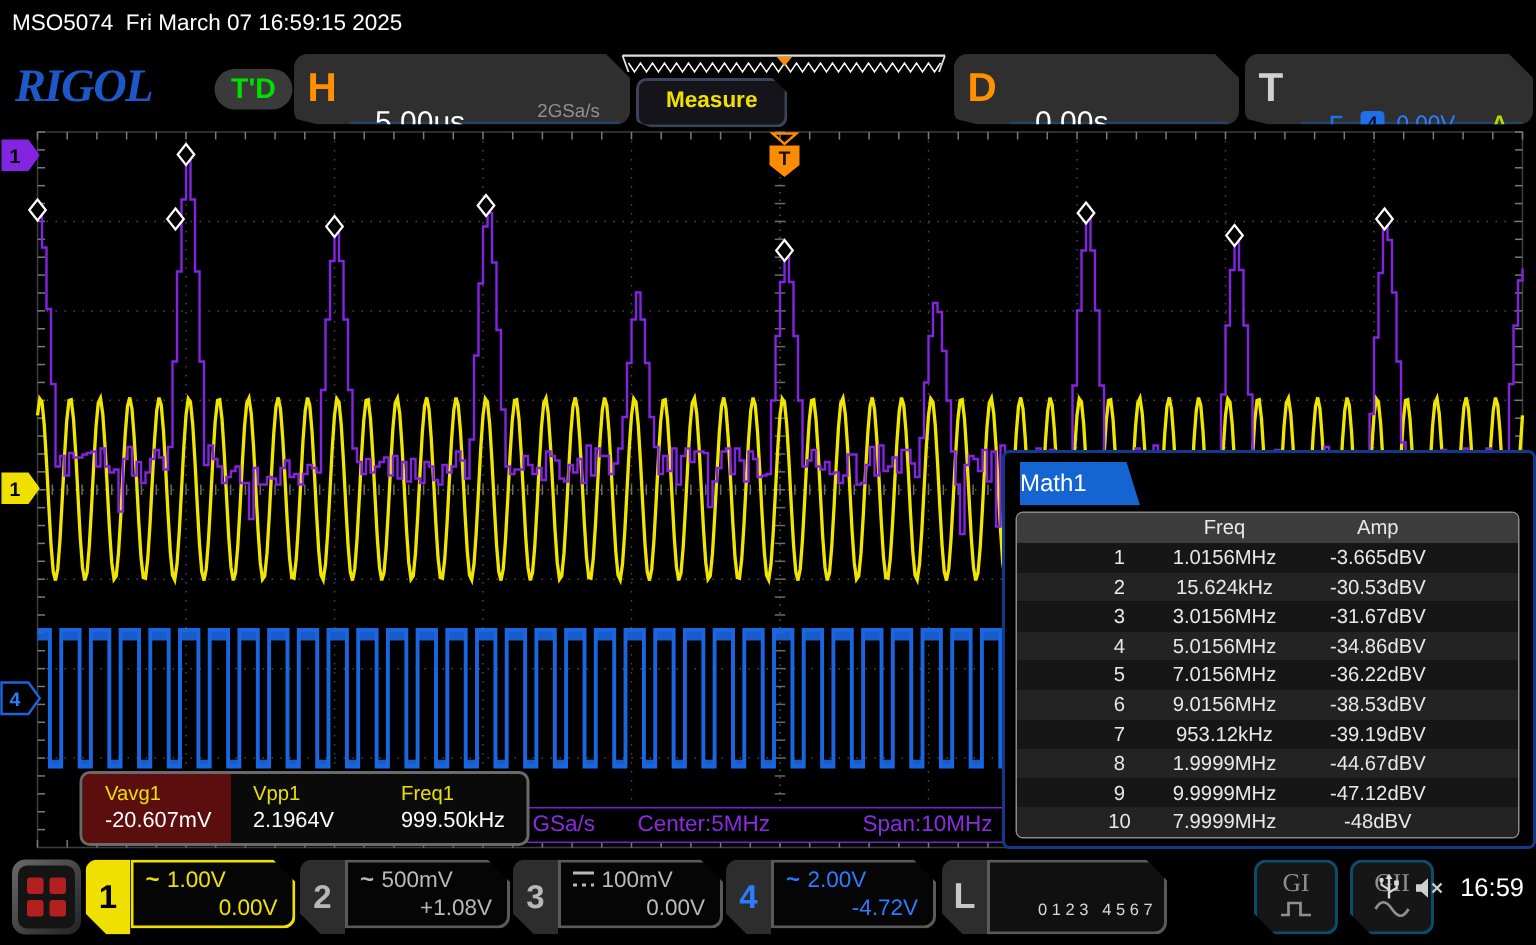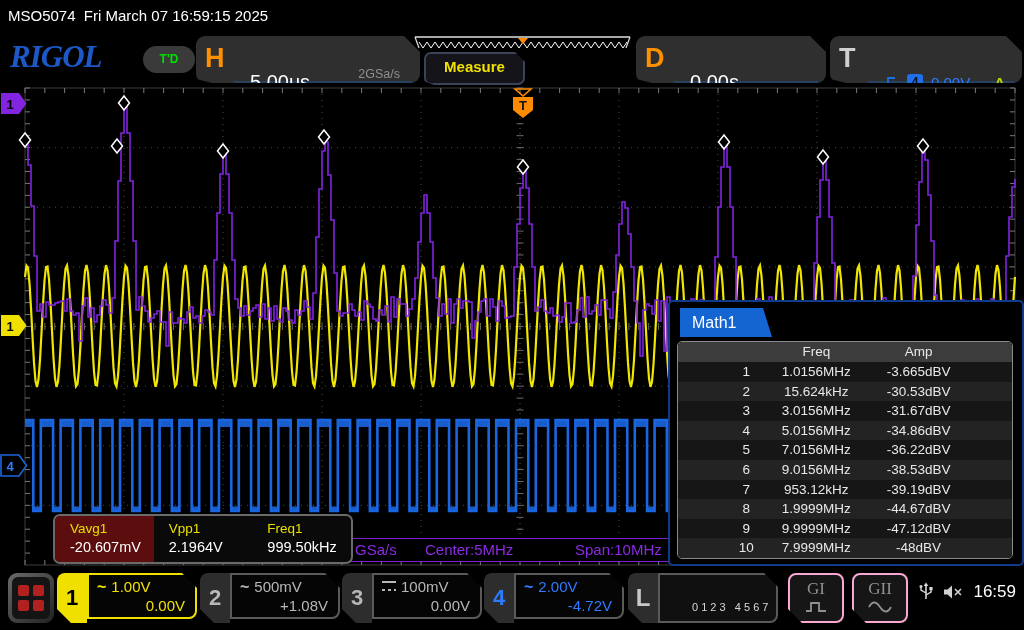--- a/index.html
+++ b/index.html
@@ -9,21 +9,21 @@
 
   
   #titlebar{left:0;top:0;width:1024px;height:32px;color:#fff;font-size:15px;
     line-height:32px;padding-left:8px;white-space:pre;}
 
   
   #header{left:0;top:33px;width:1024px;height:54px;}
   #logo{left:10px;top:6px;font-family:"Liberation Serif",serif;font-weight:bold;font-style:italic;
     font-size:31px;color:#1c58c8;letter-spacing:-1px;}
   #td-badge{left:143px;top:13px;width:52px;height:27px;background:#3a3a3a;border-radius:14px;
-    color:#00e000;font-weight:bold;font-size:12px;text-align:center;line-height:27px;}
+    color:#00e000;font-weight:bold;font-size:19px;text-align:center;line-height:27px;}
   .hgroup{top:3px;height:47px;background:#2f2f2f;border-radius:9px;
     clip-path:polygon(0 0,calc(100% - 16px) 0,100% 16px,100% 100%,16px 100%,0 calc(100% - 4px));}
   .hgroup .glabel{position:absolute;left:9px;top:7px;font-size:27px;font-weight:bold;}
   .ginner{position:absolute;left:37px;top:4px;right:7px;bottom:6px;background:#04070e;
     border:1px solid #27425f;border-radius:7px;display:flex;align-items:center;margin-top:41px;}
   #h-group{left:196px;width:224px;}
   #h-group .main{color:#fff;font-size:20px;margin-left:16px;}
   #h-right{margin-left:auto;margin-right:10px;color:#909090;font-size:12.5px;line-height:1.2;}
   #d-group{left:636px;width:190px;}
   #d-group .main{color:#fff;font-size:20px;margin-left:16px;}
@@ -40,21 +40,21 @@
   #measure-btn{left:424px;width:97px;color:#f0e000;}
   #stoprun-btn{left:529px;width:102px;color:#00dd44;}
 
   
   #scope{position:absolute;left:0;top:0;width:1024px;height:630px;z-index:1;}
 
   
   #math-panel{left:668px;top:300px;width:352px;height:262px;background:#000;
     border:2px solid #123a8a;border-radius:5px;z-index:3;}
   #math-tab{position:absolute;left:10px;top:6px;width:80px;height:29px;background:#1464d2;color:#fff;
-    font-size:16px;line-height:29px;padding-left:12px;
+    font-size:16px;line-height:29px;padding-left:0;
     clip-path:polygon(0 0,calc(100% - 9px) 0,100% 100%,0 100%);}
   #math-table{position:absolute;left:7px;top:39px;width:334px;height:216px;background:#000;
     border:1px solid #8a8a8a;border-radius:5px;overflow:hidden;}
   .mrow{display:flex;height:19.6px;line-height:19.6px;font-size:13.5px;color:#e8e8e8;padding-left:42px;}
   .mrow .c0{width:18%;text-align:center;}
   .mrow .c1{width:30%;text-align:center;}
   .mrow .c2{width:40%;text-align:center;}
   #math-head{background:#3c3c3c;height:20px;line-height:20px;}
   .mrow:nth-child(odd){background:#161616;}
   .mrow:nth-child(even){background:#232323;}
@@ -93,23 +93,23 @@
   .chbox .r2{text-align:right;margin-top:2px;}
   .ac-ico{font-size:16px;font-weight:bold;line-height:10px;}
   .dc-ico{display:inline-block;width:14px;height:9px;border-top:2px solid currentColor;
     background:repeating-linear-gradient(90deg,currentColor 0 3px,transparent 3px 6px) 0 6px/14px 2px no-repeat;}
   #lgroup{left:628px;top:3px;height:50px;display:flex;position:absolute;}
   #lgroup .chtab{font-size:24px;color:#c8c8c8;}
   #lbox{width:120px;background:#101010;border:2px solid #5a5a5a;border-radius:0 8px 8px 0;
     clip-path:polygon(0 0,calc(100% - 14px) 0,100% 14px,100% 100%,0 100%);
     color:#d8d8d8;font-size:11px;text-align:center;padding-top:8px;box-sizing:border-box;line-height:16px;
     white-space:pre;}
-  .genbtn{position:absolute;top:3px;width:56px;height:50px;background:#161616;border:2px solid #f9a8d4;
+  .genbtn{position:absolute;top:3px;width:56px;height:50px;background:#161616;border:2px solid #0c4a6e;
     border-radius:8px;color:#909090;text-align:center;box-sizing:border-box;
-    clip-path:polygon(0 0,100% 0,100% 100%,14px 100%,0 calc(100% - 14px));}
+    clip-path:polygon(0 0,100% 0,100% 100%,14px 100%,0 calc(100% - 14px));margin-left:48px;}
   .genbtn .glab{font-family:"Liberation Serif",serif;font-size:17px;margin-top:4px;}
   #g1{left:788px;} #g2{left:852px;}
   #sysicons{position:absolute;right:8px;top:12px;display:flex;align-items:center;gap:10px;}
   #clock{color:#fff;font-size:17px;}
 </style>
 </head>
 <body>
 
 <div id="stage">
 

